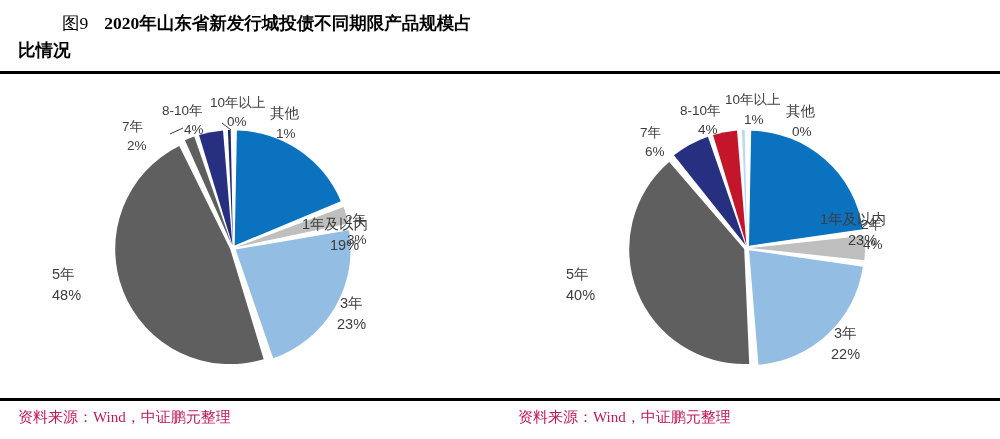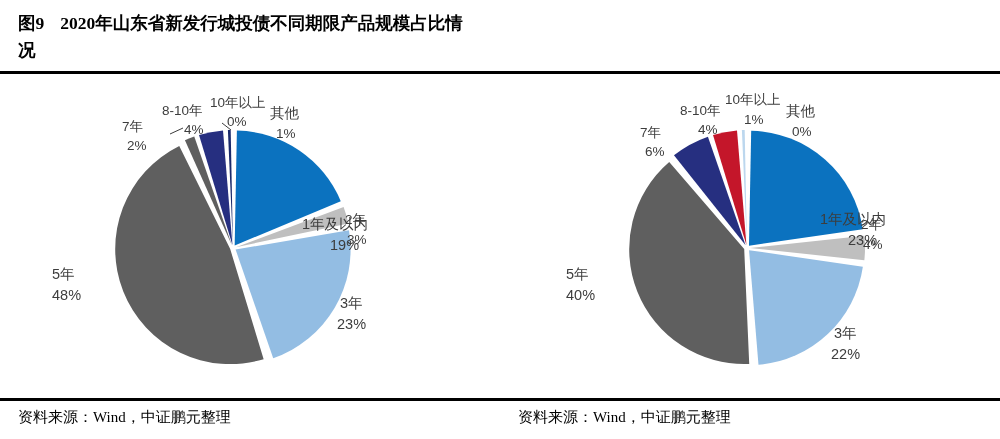--- a/index.html
+++ b/index.html
@@ -19,39 +19,39 @@
   .title{
     position:absolute;
     left:18px;top:10px;width:462px;
     font-family:"Liberation Serif","DejaVu Serif",serif;
     font-weight:bold;
     font-size:17.5px;
     line-height:27px;
     letter-spacing:0px;
     color:#000;
   }
-  .title .fignum{font-weight:bold;margin-right:16px;}
+  .title .fignum{font-weight:normal;margin-right:16px;margin-left:44px;}
 
   .rule-top{
     position:absolute;left:0;top:71px;width:1000px;height:3px;background:#000;
   }
   .rule-bottom{
     position:absolute;left:0;top:398px;width:1000px;height:2.5px;background:#000;
   }
 
   .chart-area{
     position:absolute;left:0;top:76px;width:500px;height:318px;
   }
   svg.pie{display:block;}
 
   .source{
     position:absolute;left:18px;top:408px;
     font-family:"Liberation Serif","DejaVu Serif",serif;
     font-size:15px;
-    color:#000000;
+    color:#be185d;
     white-space:nowrap;
   }
 
   .lbl{
     font-family:"Liberation Sans","DejaVu Sans",sans-serif;
     font-size:13.5px;
     fill:#3d3d3d;
   }
   .lbl.big{font-size:14.5px;}
 </style>

